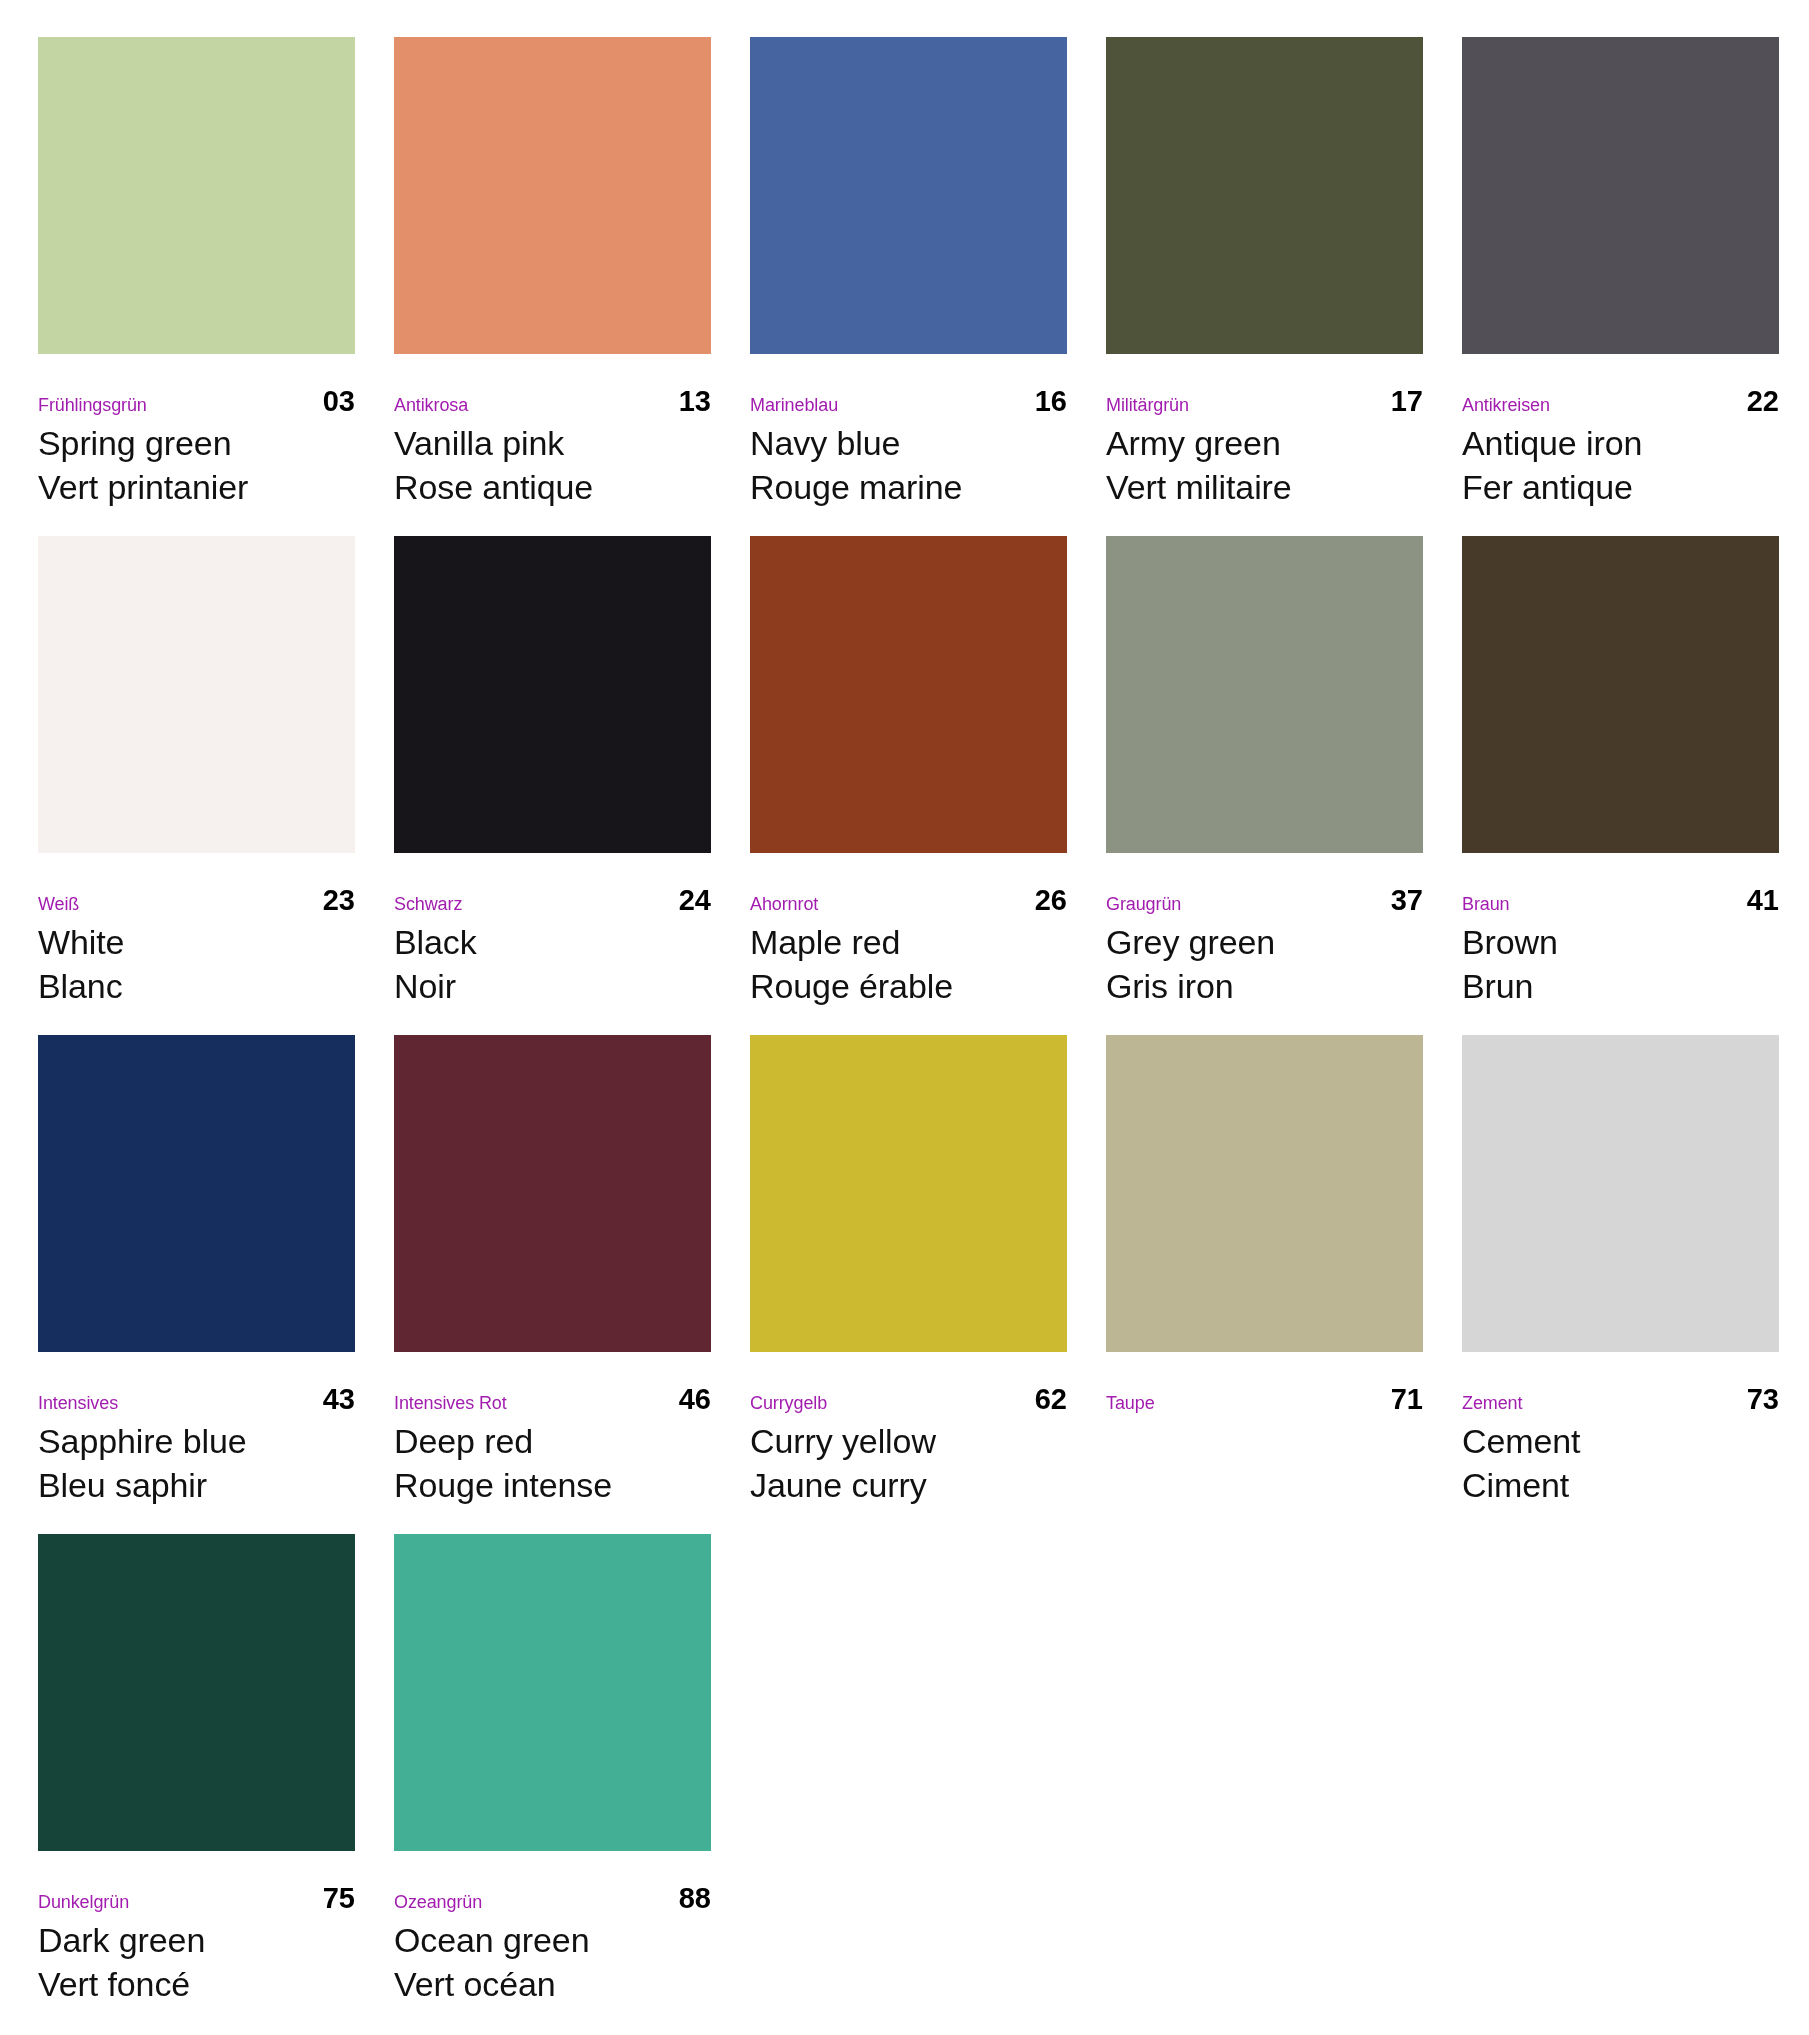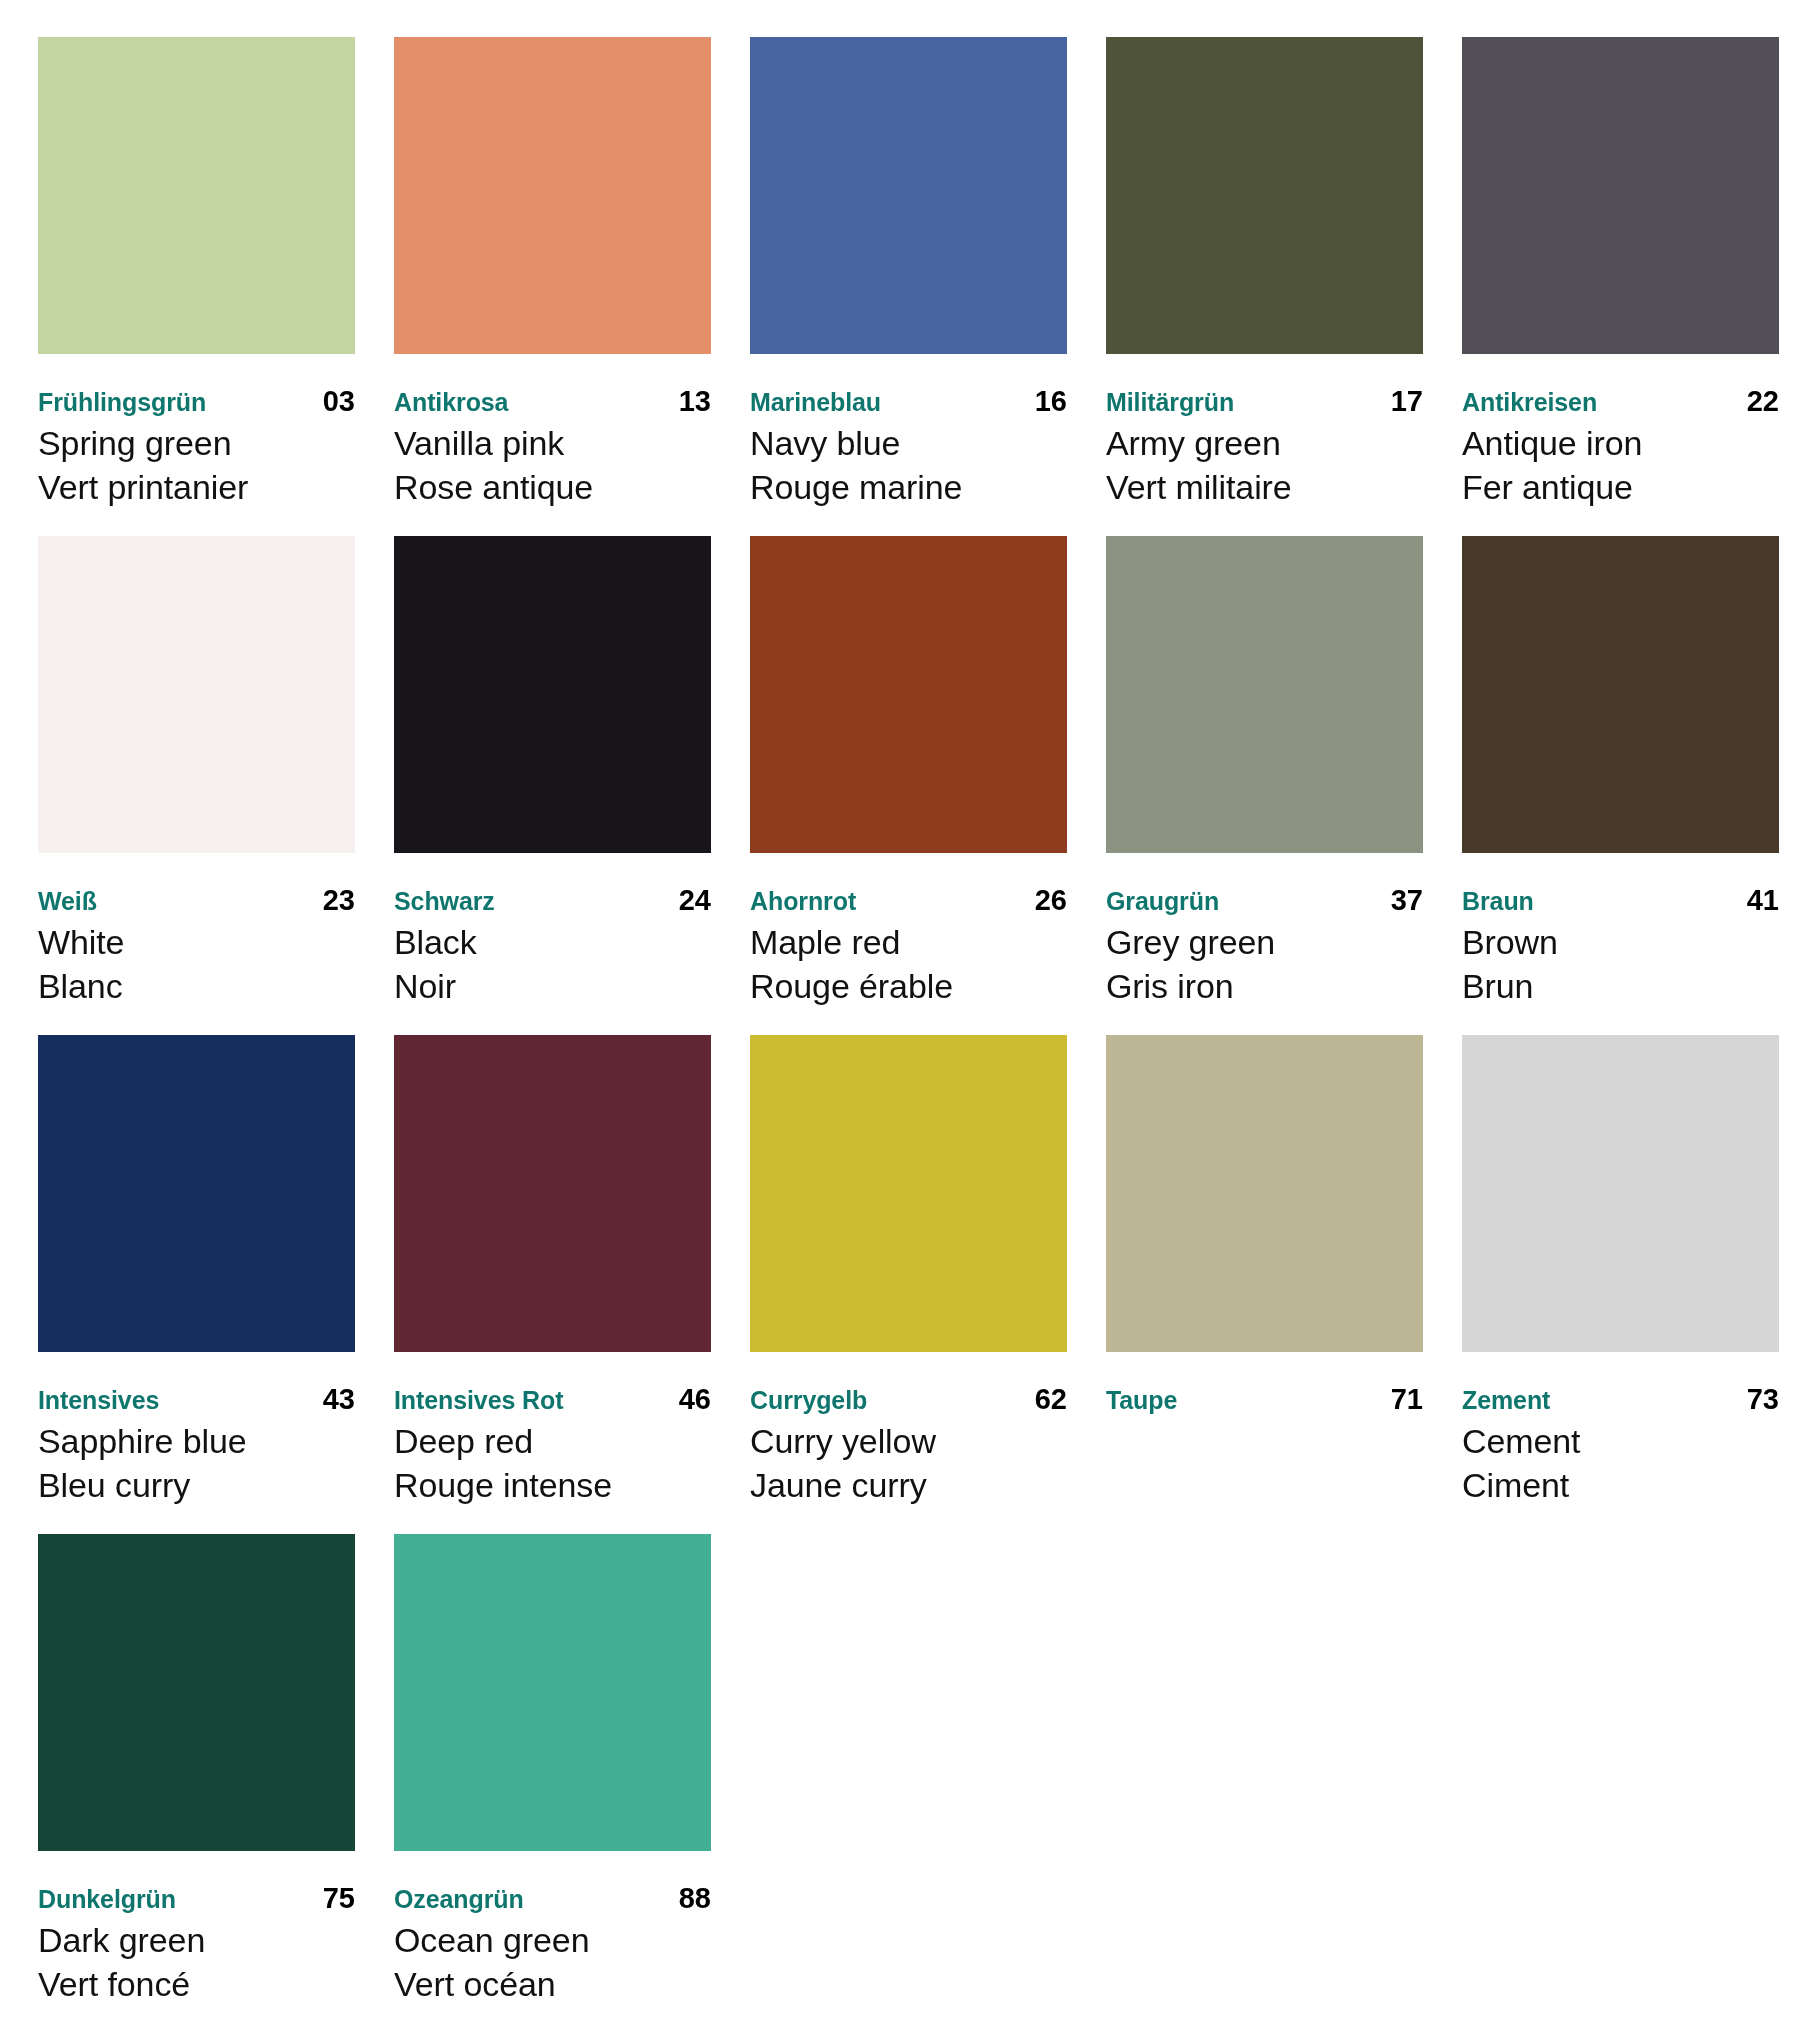--- a/index.html
+++ b/index.html
@@ -46,23 +46,23 @@
     padding-top: 29px;
     line-height: 1.30;
   }
   .swatch-name-row {
     display: flex;
     align-items: baseline;
     justify-content: space-between;
     width: 100%;
   }
   .swatch-name-de {
-    font-size: 25px;
-    font-weight: 700;
-    color: #0f766e;
+    font-size: 18px;
+    font-weight: 400;
+    color: #a21caf;
     letter-spacing: -0.1px;
     white-space: nowrap;
     font-stretch: condensed;
   }
   .swatch-code {
     font-size: 29px;
     font-weight: 700;
     color: #000000;
     letter-spacing: 0px;
     white-space: nowrap;
@@ -199,21 +199,21 @@
         </div>
       </div>
       <div class="swatch-cell">
         <div class="swatch-chip" style="background: rgb(22, 46, 94);"></div>
         <div class="swatch-info">
           <div class="swatch-name-row">
             <span class="swatch-name-de">Intensives</span>
             <span class="swatch-code">43</span>
           </div>
           <div class="swatch-name-en">Sapphire blue</div>
-          <div class="swatch-name-fr">Bleu curry</div>
+          <div class="swatch-name-fr">Bleu saphir</div>
         </div>
       </div>
       <div class="swatch-cell">
         <div class="swatch-chip" style="background: rgb(96, 39, 51);"></div>
         <div class="swatch-info">
           <div class="swatch-name-row">
             <span class="swatch-name-de">Intensives Rot</span>
             <span class="swatch-code">46</span>
           </div>
           <div class="swatch-name-en">Deep red</div>

